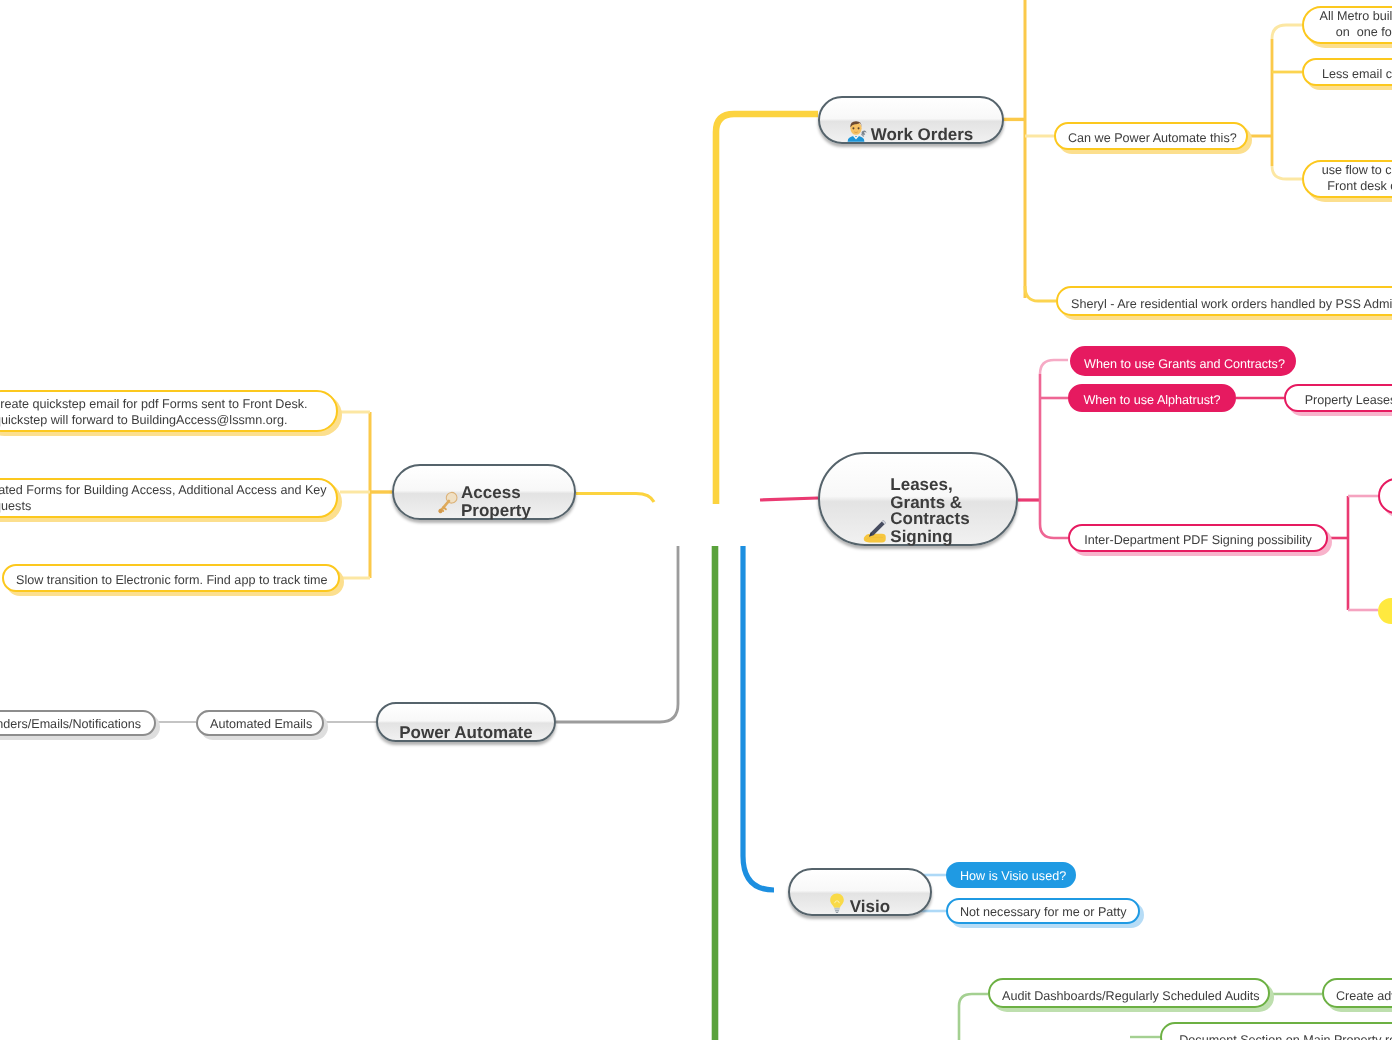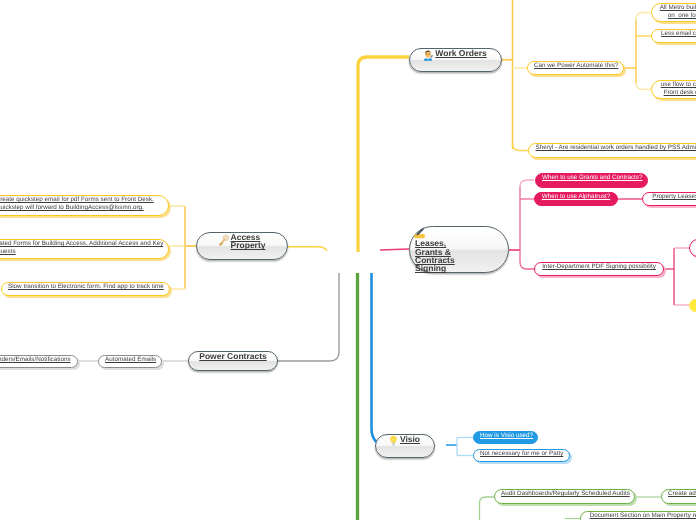--- a/index.html
+++ b/index.html
@@ -4,21 +4,21 @@
 <style>
   html,body{margin:0;padding:0;background:#ffffff;}
   body{width:696px;height:520px;overflow:hidden;position:relative;
        font-family:"Liberation Sans",sans-serif;
        -webkit-font-smoothing:antialiased;text-rendering:geometricPrecision;}
   #canvas{position:absolute;left:0;top:0;width:696px;height:520px;}
   #links{position:absolute;left:0;top:0;width:696px;height:520px;}
   #nodes{position:absolute;left:0;top:0;width:696px;height:520px;
          transform:translateZ(0);}
 
-  .node{position:absolute;box-sizing:border-box;display:flex;align-items:flex-start;text-decoration:underline;}
+  .node{position:absolute;box-sizing:border-box;display:flex;align-items:flex-end;}
 
   .main{
     border:1.5px solid #55636b;
     border-radius:999px;
     background:linear-gradient(to bottom,#ffffff 0%,#f8f8f8 47%,#e3e3e3 53%,#f1f1f1 100%);
     box-shadow:0 1.5px 1.5px rgba(0,0,0,.3);
     color:#3c3c3c;font-weight:bold;font-size:8.5px;
     justify-content:center;padding:0 5px;
   }
   .main .ico{flex:0 0 auto;line-height:0;margin-right:1px;margin-left:-2px;}
@@ -180,21 +180,21 @@
             <ellipse cx="16" cy="13.8" rx="7.5" ry="8.6" fill="#f7c264"></ellipse>
             <path d="M8.4 12.6 q-.4-8.4 7.6-8.4 t7.6 8.4 q-.3-4.8-2.4-5.8 -2.4 1.8-6.6 1.4 -4 .4-6.2 4.4z" fill="#6d4b33"></path>
             <ellipse cx="12.6" cy="13.7" rx="1.35" ry="1.5" fill="#5b4430"></ellipse>
             <ellipse cx="19.4" cy="13.7" rx="1.35" ry="1.5" fill="#5b4430"></ellipse>
             <path d="M13.6 18.6 q2.4 1.7 4.8 0" fill="none" stroke="#cf913f" stroke-width="0.9"></path>
             <path d="M23.8 20.6 l3.3 3.3 -1.3 1.3 -3.3-3.3z" fill="#96a0a9"></path>
             <path d="M26.2 16.9 a2.8 2.8 0 1 0 2.2 4.6 l-1.8-1.8 1.4-1.4 1.8 1.8 a2.8 2.8 0 0 0-3.6-3.2z" fill="#7c848d"></path>
           </svg></span>
         <span class="txt">Work Orders</span>
       </div>
-      <div class="node main" style="left: 409px; top: 226px; width: 100px; height: 47px; flex-direction: column;">
+      <div class="node main" style="left: 409px; top: 226px; width: 100px; height: 47px;">
         <span class="ico"><svg viewBox="0 0 32 32" width="13" height="13">
             <path d="M2.2 24.6 q2.4-5.2 8.6-5.2 h13.8 q4.6 0 4.6 3.7 v3.1 q0 3.8-4.6 3.8 h-15.6 q-7.6 0-6.8-5.4z" fill="#f6c63f"></path>
             <path d="M4.4 27.5 q1.8-3.6 7-3.6 h14.4" fill="none" stroke="#eab736" stroke-width="0.7" opacity="0.8"></path>
             <path d="M26.2 2.4 l3.4 3.4 -15.4 15.4 -5.4 2 2-5.4z" fill="#464c60"></path>
             <path d="M26.2 2.4 l3.4 3.4 -1.9 1.9 -3.4-3.4z" fill="#cfd2da"></path>
             <path d="M8.8 23.2 l2-5.4 1.8 1.8z" fill="#2e3240"></path>
           </svg></span>
         <span class="txt">Leases,
 Grants &amp;
 Contracts
@@ -208,23 +208,23 @@
               <rect x="14.6" y="11" width="3.2" height="18.2" rx="1.5" fill="#dfab5d"></rect>
               <rect x="14.6" y="21.6" width="6.4" height="2.4" rx="1.1" fill="#dca557"></rect>
               <rect x="14.6" y="25.4" width="5.4" height="2.4" rx="1.1" fill="#dca557"></rect>
               <ellipse cx="16.2" cy="28.8" rx="2.7" ry="2.5" fill="#d39a4c"></ellipse>
             </g>
           </svg></span>
         <span class="txt">Access
 Property</span>
       </div>
       <div class="node main" style="left: 188px; top: 351px; width: 90px; height: 20px;">
-        <span class="txt">Power Contracts</span>
-      </div>
-      <div class="node main" style="left: 375px; top: 434px; width: 60px; height: 24px;">
+        <span class="txt">Power Automate</span>
+      </div>
+      <div class="node main" style="left: 394px; top: 434px; width: 72px; height: 24px;">
         <span class="ico"><svg viewBox="0 0 32 32" width="11" height="11">
             <path d="M16 2.2 c-5.8 0-9.9 4.2-9.9 9.5 0 3.5 2 5.8 3.5 7.6 1.1 1.4 1.9 2.4 2 3.7h8.8 c.1-1.3.9-2.3 2-3.7 1.5-1.8 3.5-4.1 3.5-7.6 0-5.3-4.1-9.5-9.9-9.5z" fill="#f9da48"></path>
             <path d="M12.4 16.2 q1.5-3.6 3.6-3.6 t3.6 3.6" fill="none" stroke="#fdf0a8" stroke-width="1.5"></path>
             <rect x="12.1" y="23" width="7.8" height="2.7" rx="0.8" fill="#bbc4cb"></rect>
             <rect x="13" y="26.1" width="6" height="2.3" rx="0.8" fill="#a4aeb6"></rect>
             <path d="M14 29 h4 q-.6 1.7-2 1.7 t-2-1.7z" fill="#8e98a0"></path>
           </svg></span>
         <span class="txt">Visio</span>
       </div>
     </div>

